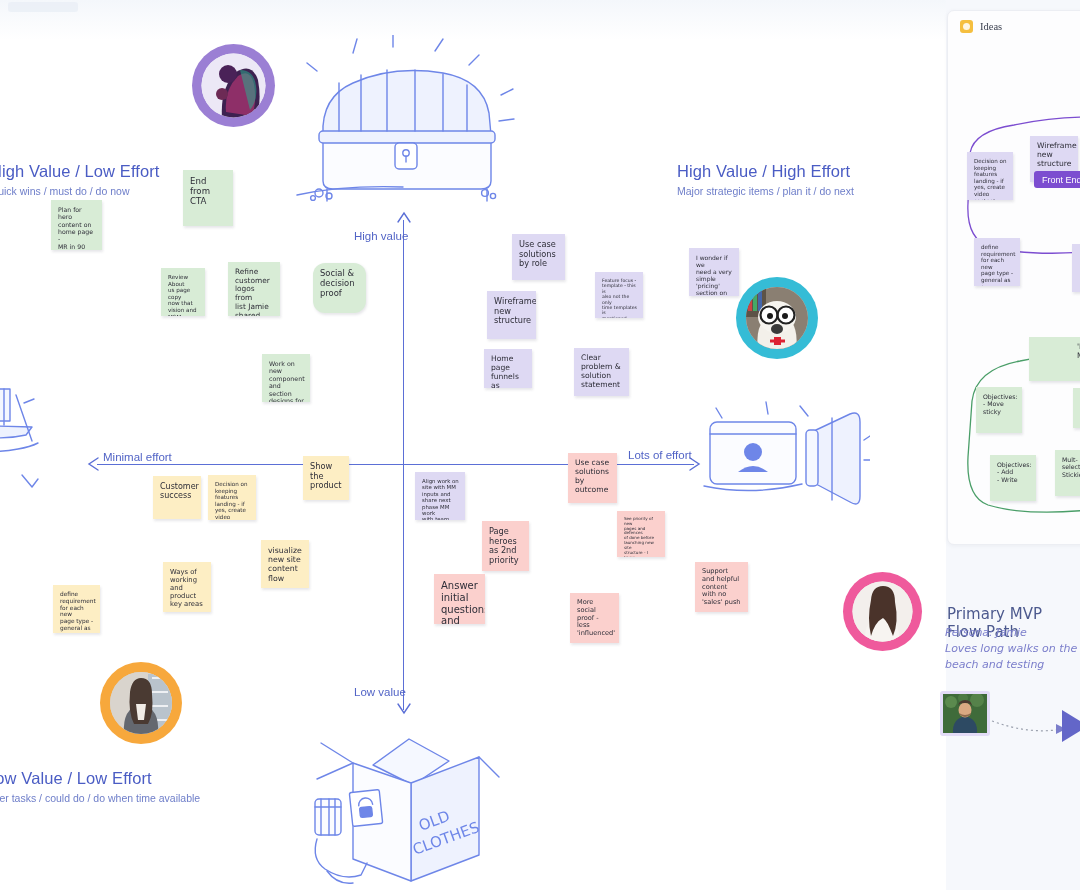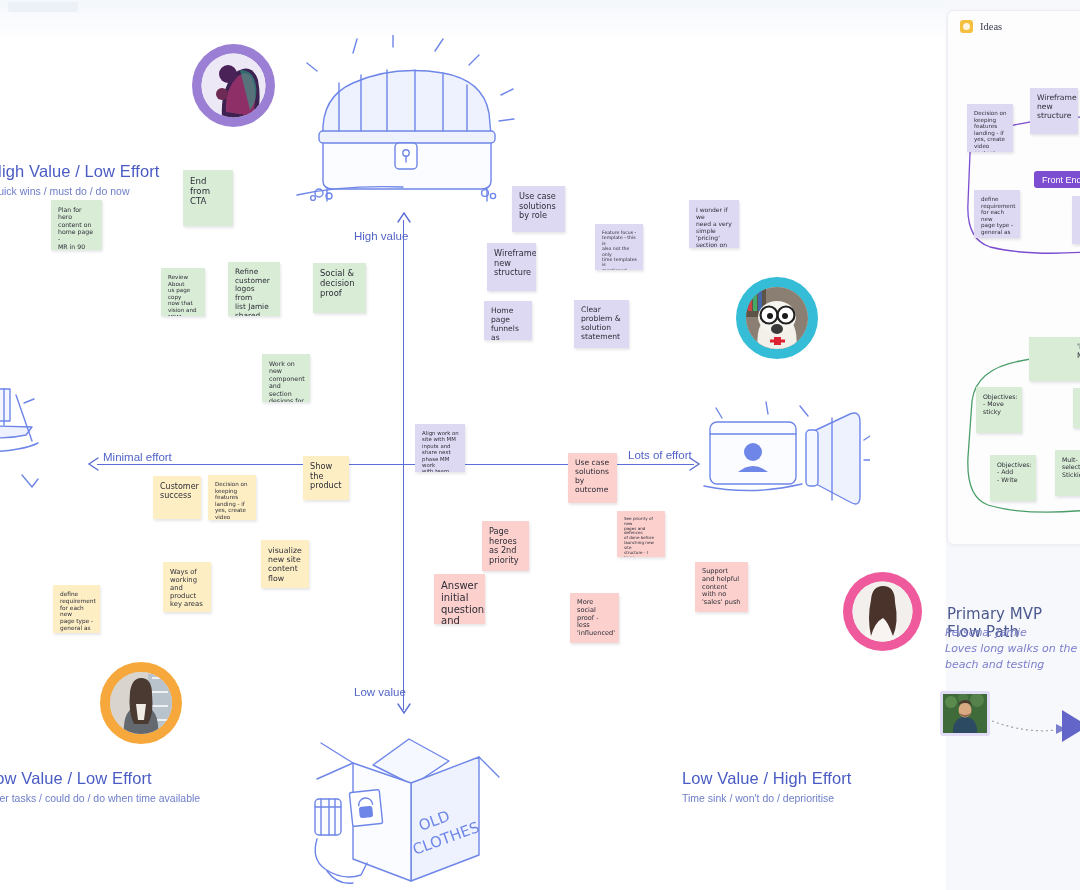--- a/index.html
+++ b/index.html
@@ -49,21 +49,21 @@
     position:absolute;
     font-family:"DejaVu Sans", sans-serif;
     color:#2e2e38;
     padding:6px 6px 5px 7px;
     line-height:1.18;
     white-space:pre-line;
     box-shadow:1px 1.5px 2.5px rgba(70,70,90,.13);
     overflow:hidden;
   }
   .s-green { background:#d8ecd6; }
-  .s-purple{ background:#ded9f3; }
+  .s-purple{ background:#ded9f3;margin-top:48px; }
   .s-yellow{ background:#fdeec4; }
   .s-pink  { background:#fbd0cd; }
 
   
   .avatar{
     position:absolute; border-radius:50%;
     display:flex; align-items:center; justify-content:center;
     overflow:hidden;
   }
   .ptr{ position:absolute; width:0;height:0; }
@@ -213,27 +213,27 @@
 
   <div class="axis-label" style="left:354px;top:230px;">High value</div>
   <div class="axis-label" style="left:354px;top:686px;text-align:right;">Low value</div>
   <div class="axis-label" style="left:103px;top:451px;">Minimal effort</div>
   <div class="axis-label" style="left:628px;top:449px;">Lots of effort</div>
 
   <div class="quad" style="left:-10px;top:162px;">
     <div class="q-title">High Value / Low Effort</div>
     <div class="q-sub">Quick wins / must do / do now</div>
   </div>
+  <div class="quad" style="left:677px;top:162px;">
+    <div class="q-title">High Value / High Effort</div>
+    <div class="q-sub">Major strategic items / plan it / do next</div>
+  </div>
   <div class="quad" style="left:-14px;top:769px;">
     <div class="q-title">Low Value / Low Effort</div>
     <div class="q-sub">Filler tasks / could do / do when time available</div>
-  </div>
-  <div class="quad" style="left:682px;top:769px;">
-    <div class="q-title">Low Value / High Effort</div>
-    <div class="q-sub">Time sink / won't do / deprioritise</div>
   </div>
 
   <div class="sticky s-green" style="left:183px;top:170px;width:50px;height:56px;font-size:8.6px;">End from
 CTA</div>
   <div class="sticky s-green" style="left:51px;top:200px;width:51px;height:50px;font-size:6.2px;">Plan for hero
 content on
 home page -
 MR in 90
 seconds
 video</div>
@@ -241,21 +241,21 @@
 customer
 logos from
 list Jamie
 shared</div>
   <div class="sticky s-green" style="left:161px;top:268px;width:44px;height:48px;font-size:5.6px;">Review About
 us page copy
 now that
 vision and
 MSM defined
 properly</div>
-  <div class="sticky s-green" style="left:313px;top:263px;width:53px;height:50px;font-size:8.4px;">Social &amp;
+  <div class="sticky s-green" style="left:313px;top:263px;width:53px;height:50px;font-size:8.4px;border-radius:12px;">Social &amp;
 decision
 proof</div>
   <div class="sticky s-green" style="left:262px;top:354px;width:48px;height:48px;font-size:6.3px;">Work on new
 component
 and section
 designs for
 review</div>
 
   <div class="sticky s-purple" style="left:512px;top:186px;width:53px;height:46px;font-size:8.2px;">Use case
 solutions

